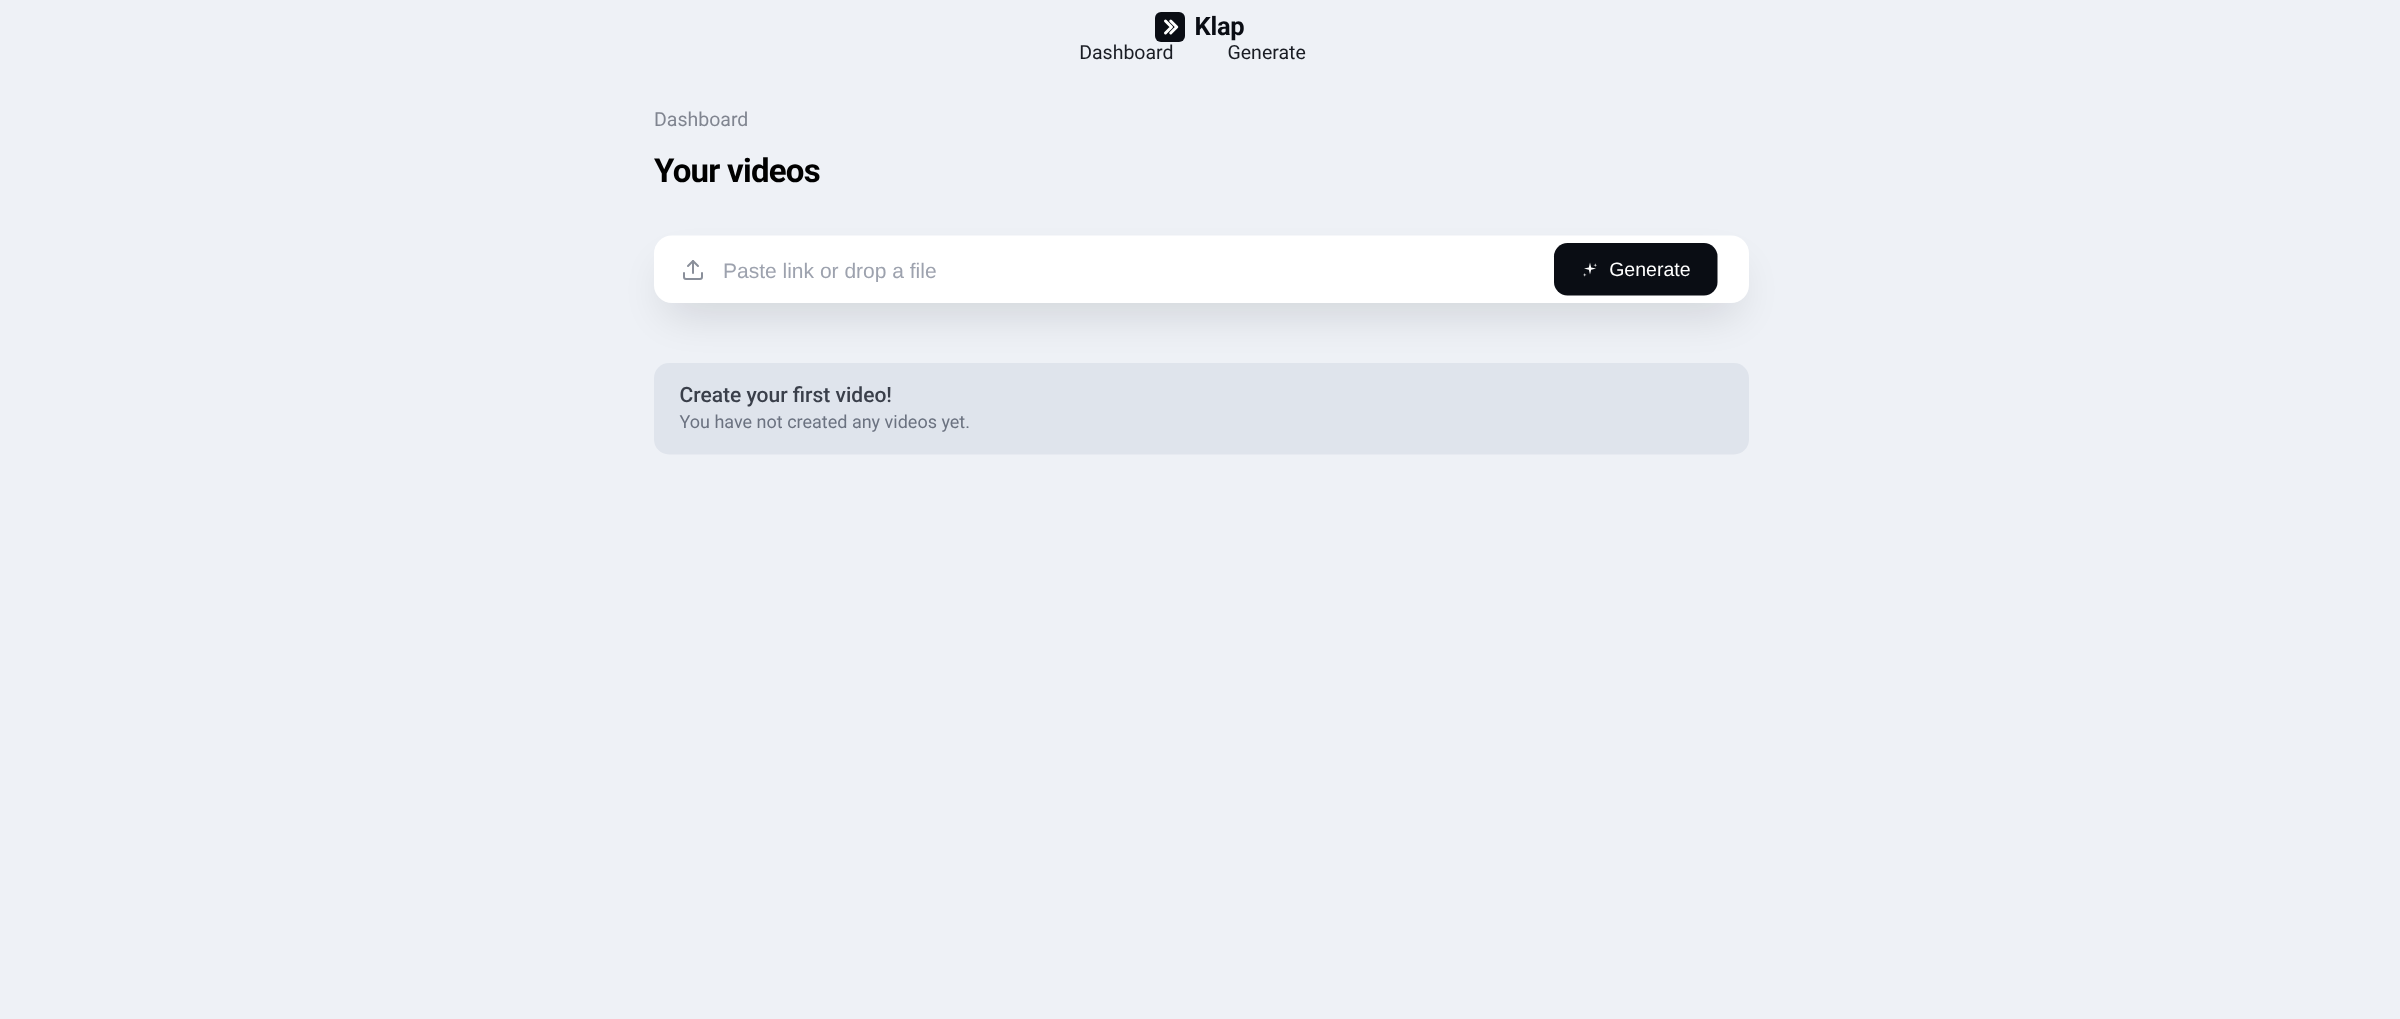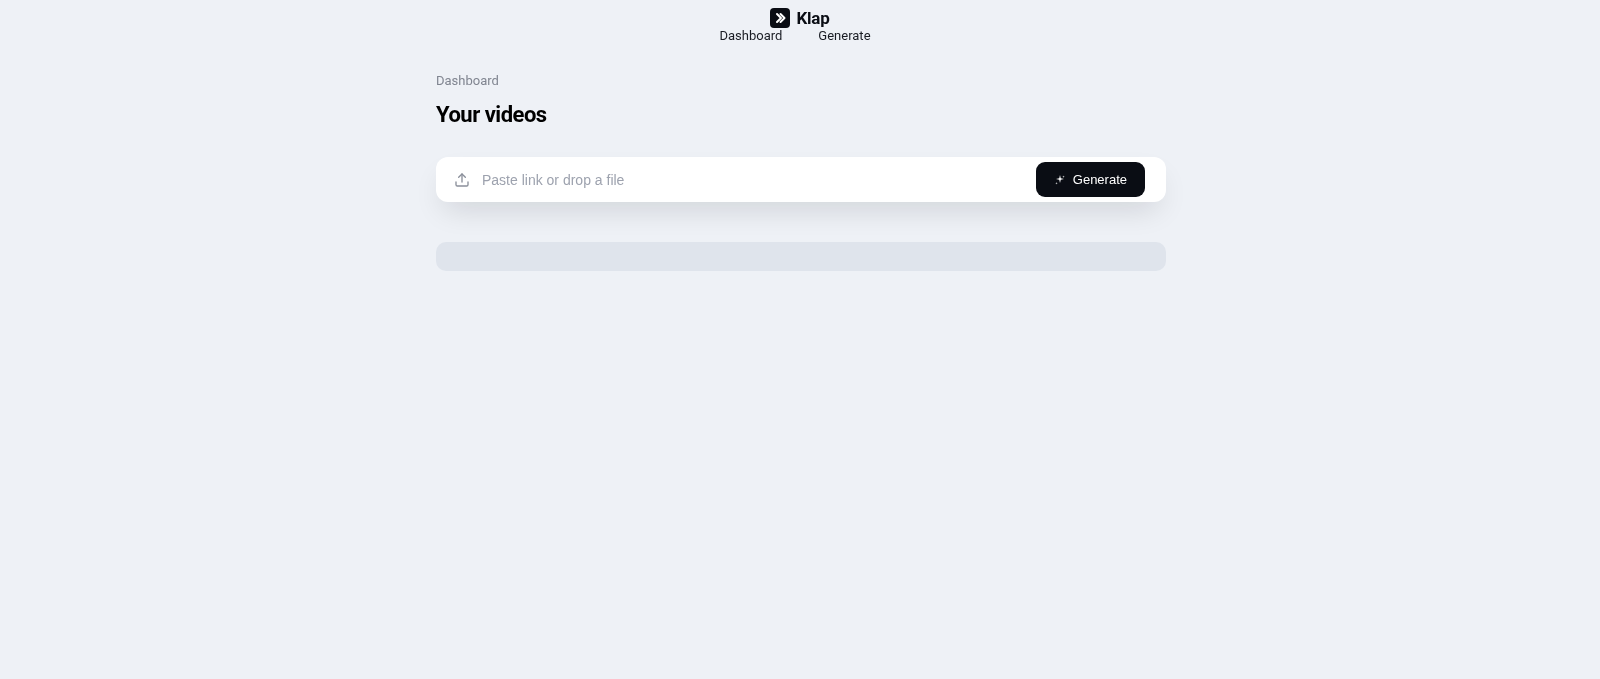--- a/index.html
+++ b/index.html
@@ -185,14 +185,16 @@
           <path d="M12 2 L13.5 8.5 L20 10 L13.5 11.5 L12 18 L10.5 11.5 L4 10 L10.5 8.5 Z"></path>
           <path d="M19 3 L19.5 5 L21.5 5.5 L19.5 6 L19 8 L18.5 6 L16.5 5.5 L18.5 5 Z"></path>
           <path d="M5 16 L5.5 18 L7.5 18.5 L5.5 19 L5 21 L4.5 19 L2.5 18.5 L4.5 18 Z"></path>
         </svg>
       </span>
       <span>Generate</span>
     </button>
   </div>
 
   <div class="empty-state">
+    <div class="empty-title">Create your first video!</div>
+    <div class="empty-subtitle">You have not created any videos yet.</div>
   </div>
 </div>
 
 </body></html>

